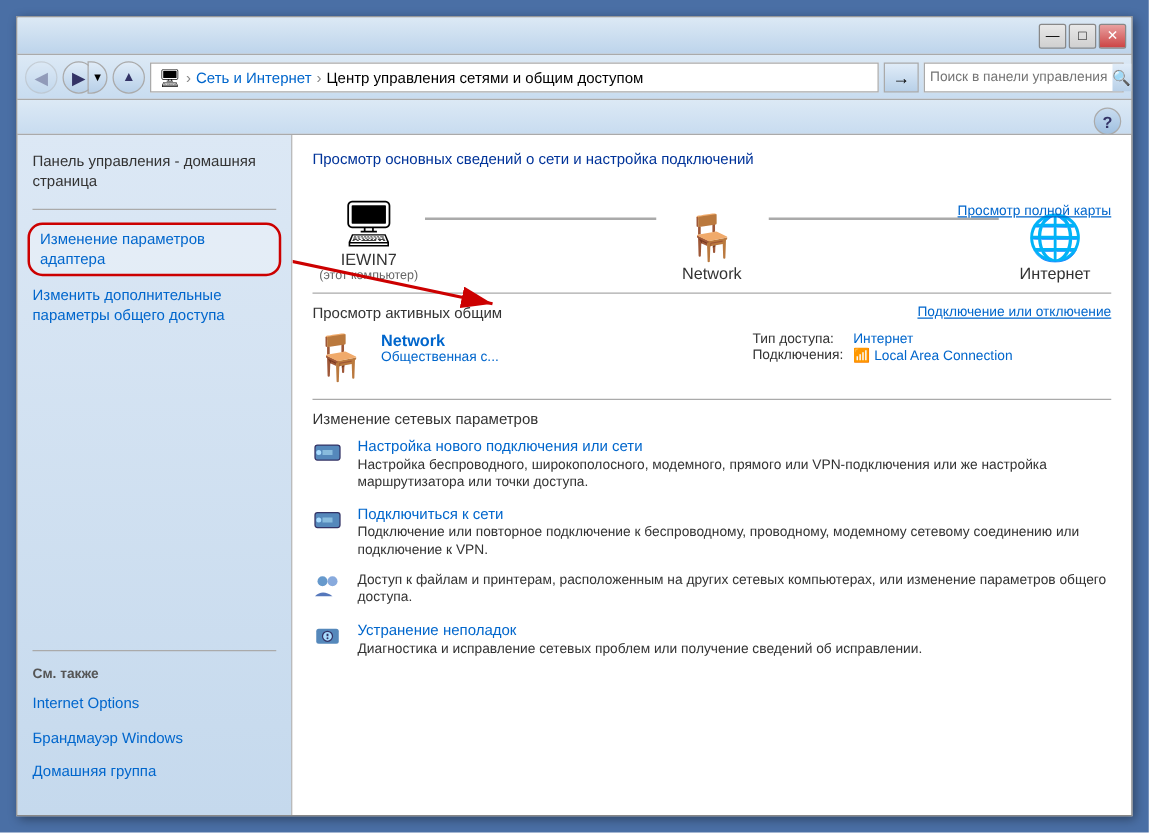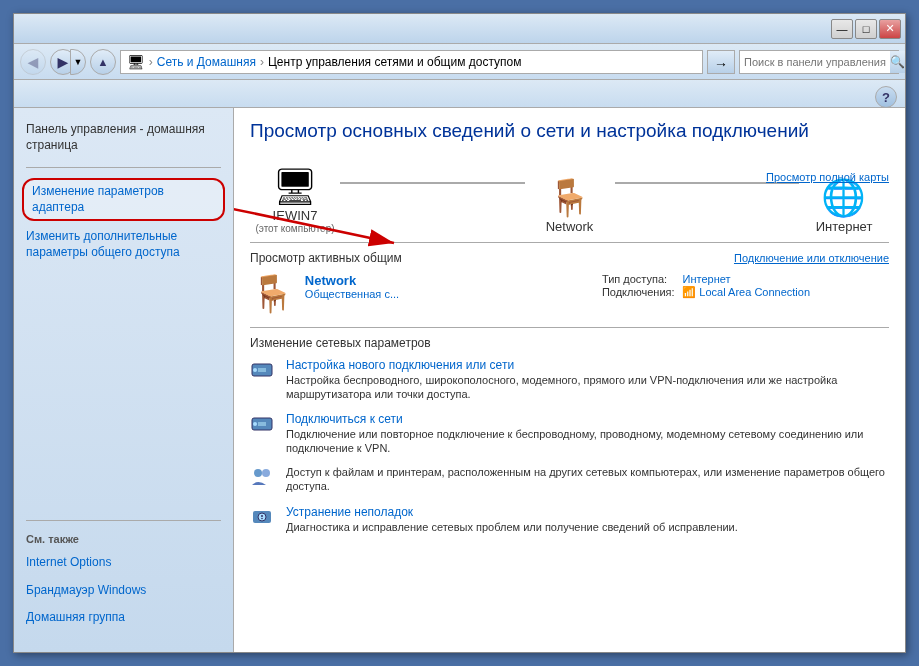--- a/index.html
+++ b/index.html
@@ -193,21 +193,21 @@
 
     
     .content {
       flex: 1;
       background: white;
       padding: 12px 16px;
       overflow-y: auto;
     }
 
     .content-title {
-      font-size: 19px;
+      font-size: 12px;
       color: #003399;
       margin-bottom: 12px;
       font-weight: normal;
     }
 
     
     .network-map {
       display: flex;
       align-items: flex-end;
       gap: 0;
@@ -386,21 +386,21 @@
 
   <div class="address-bar">
     <div class="nav-btn disabled">◀</div>
     <div class="nav-btn">▶</div>
     <div class="nav-btn-down">▼</div>
     <div class="nav-btn" style="font-size:11px;">▲</div>
 
     <div class="address-path">
       <span style="font-size:14px;">🖥</span>
       <span style="color:#888;">›</span>
-      <span class="path-link">Сеть и Домашняя</span>
+      <span class="path-link">Сеть и Интернет</span>
       <span style="color:#888;">›</span>
       <span>Центр управления сетями и общим доступом</span>
     </div>
     <div class="address-go">→</div>
 
     <div class="search-box">
       <input class="search-input" type="text" placeholder="Поиск в панели управления" style="">
       <button class="search-icon-btn">🔍</button>
     </div>
   </div>

